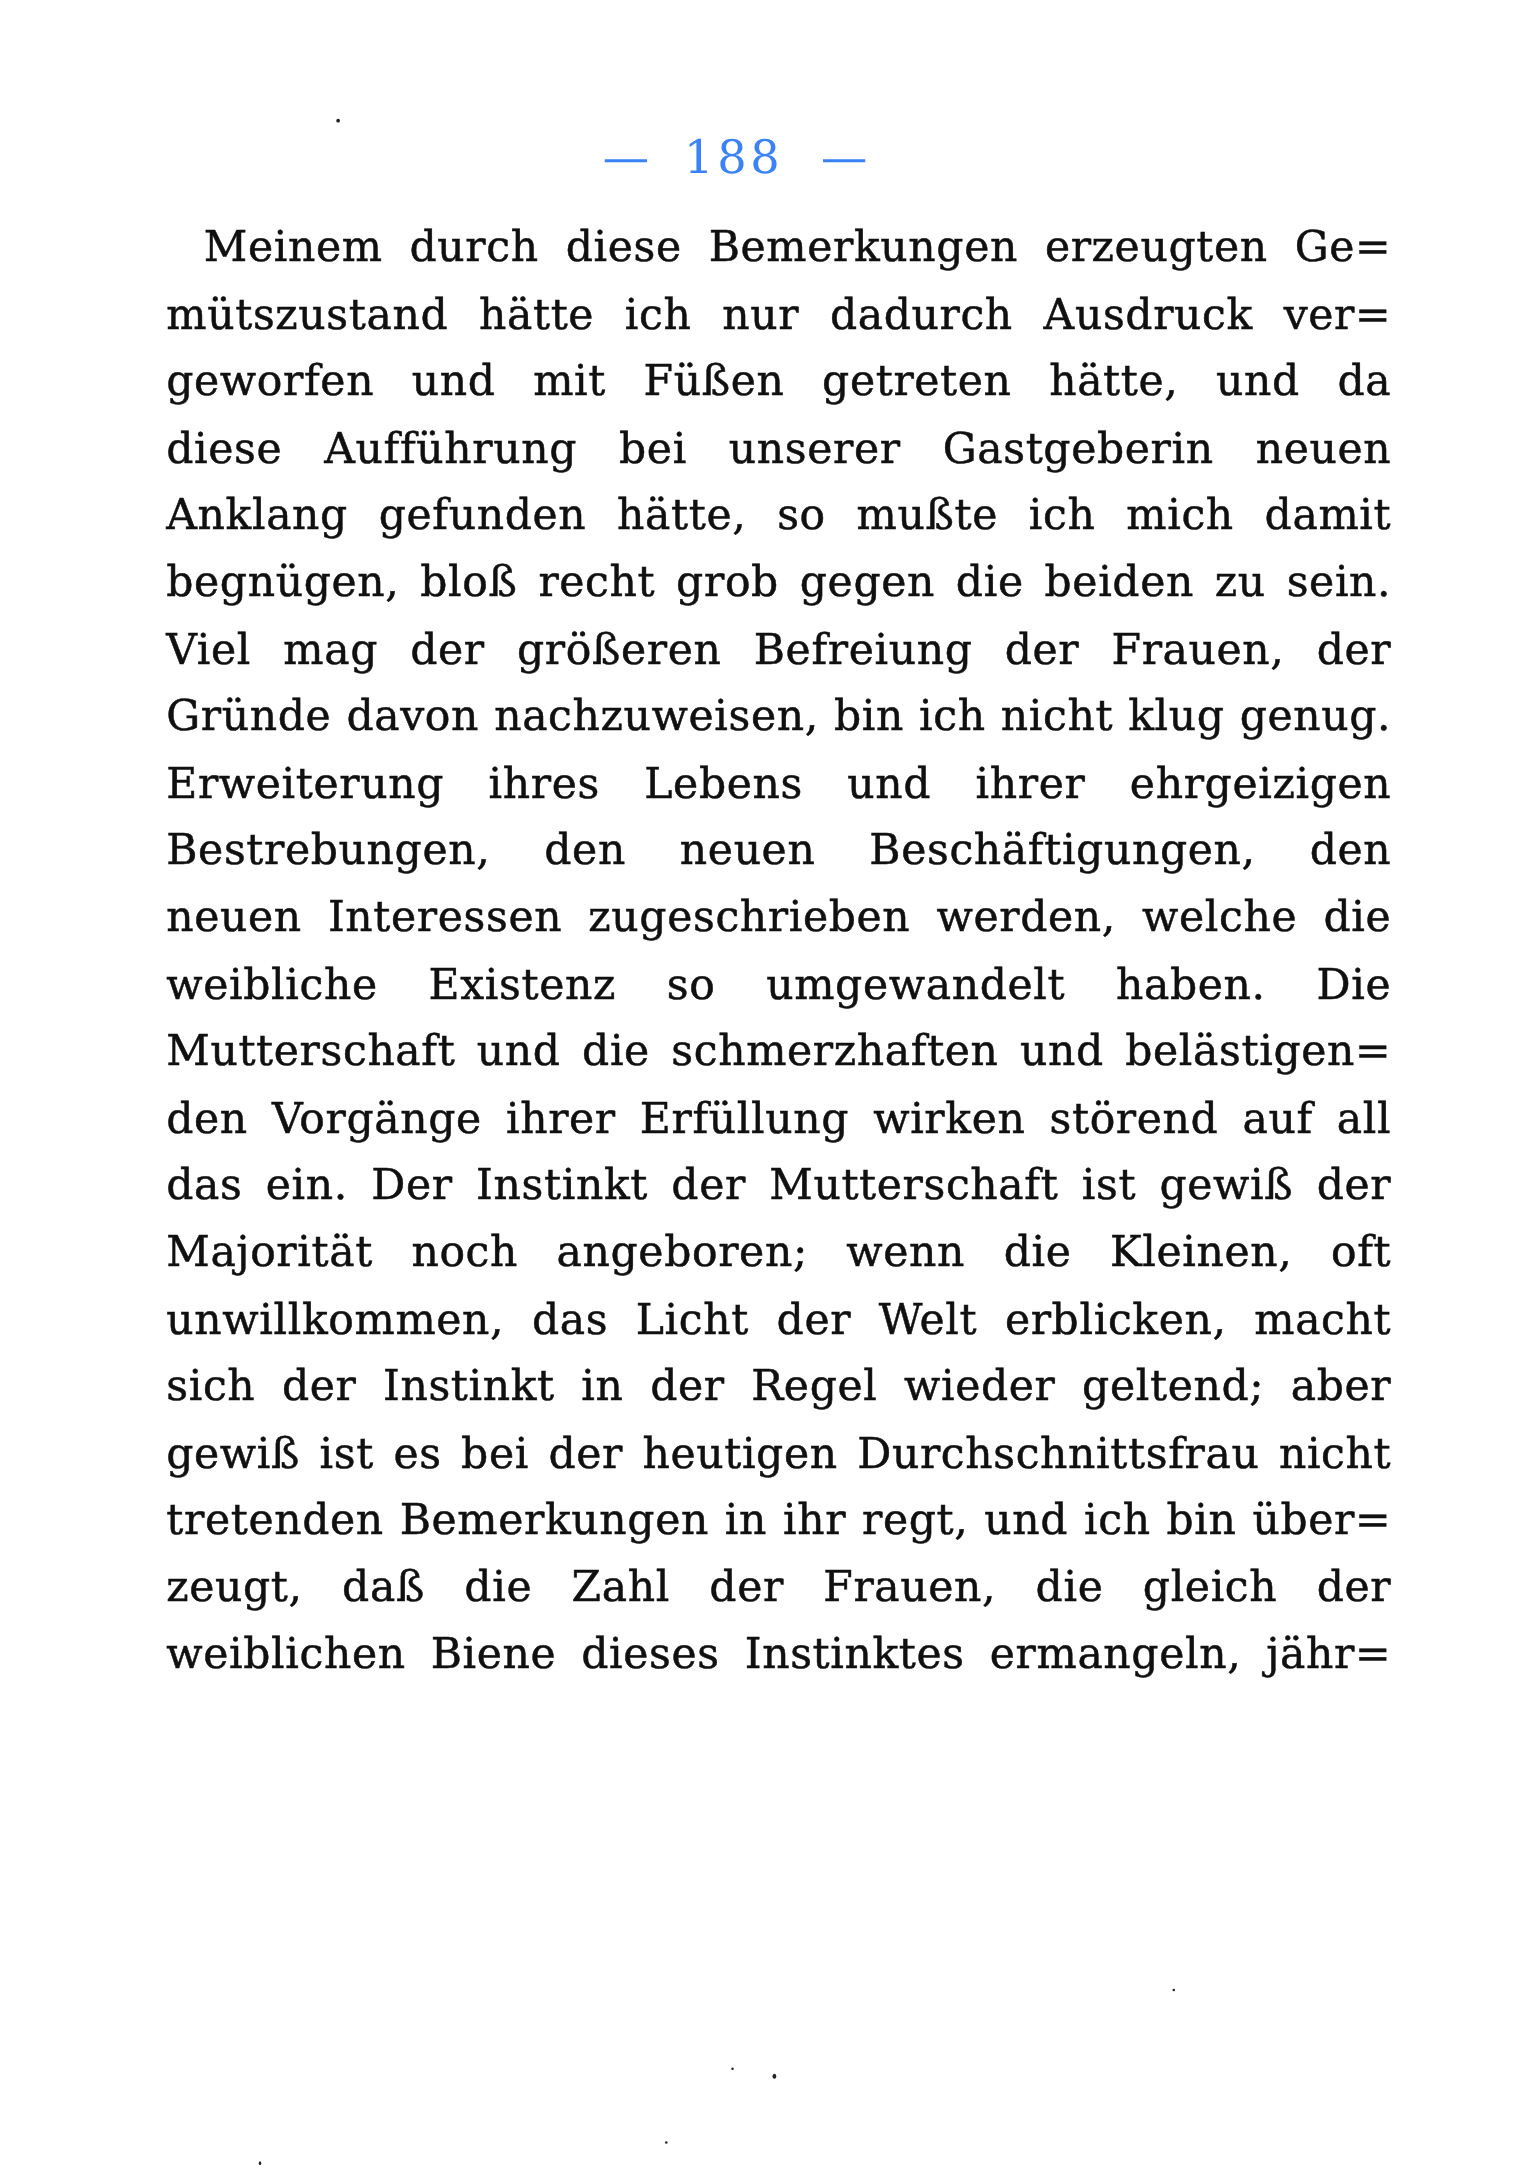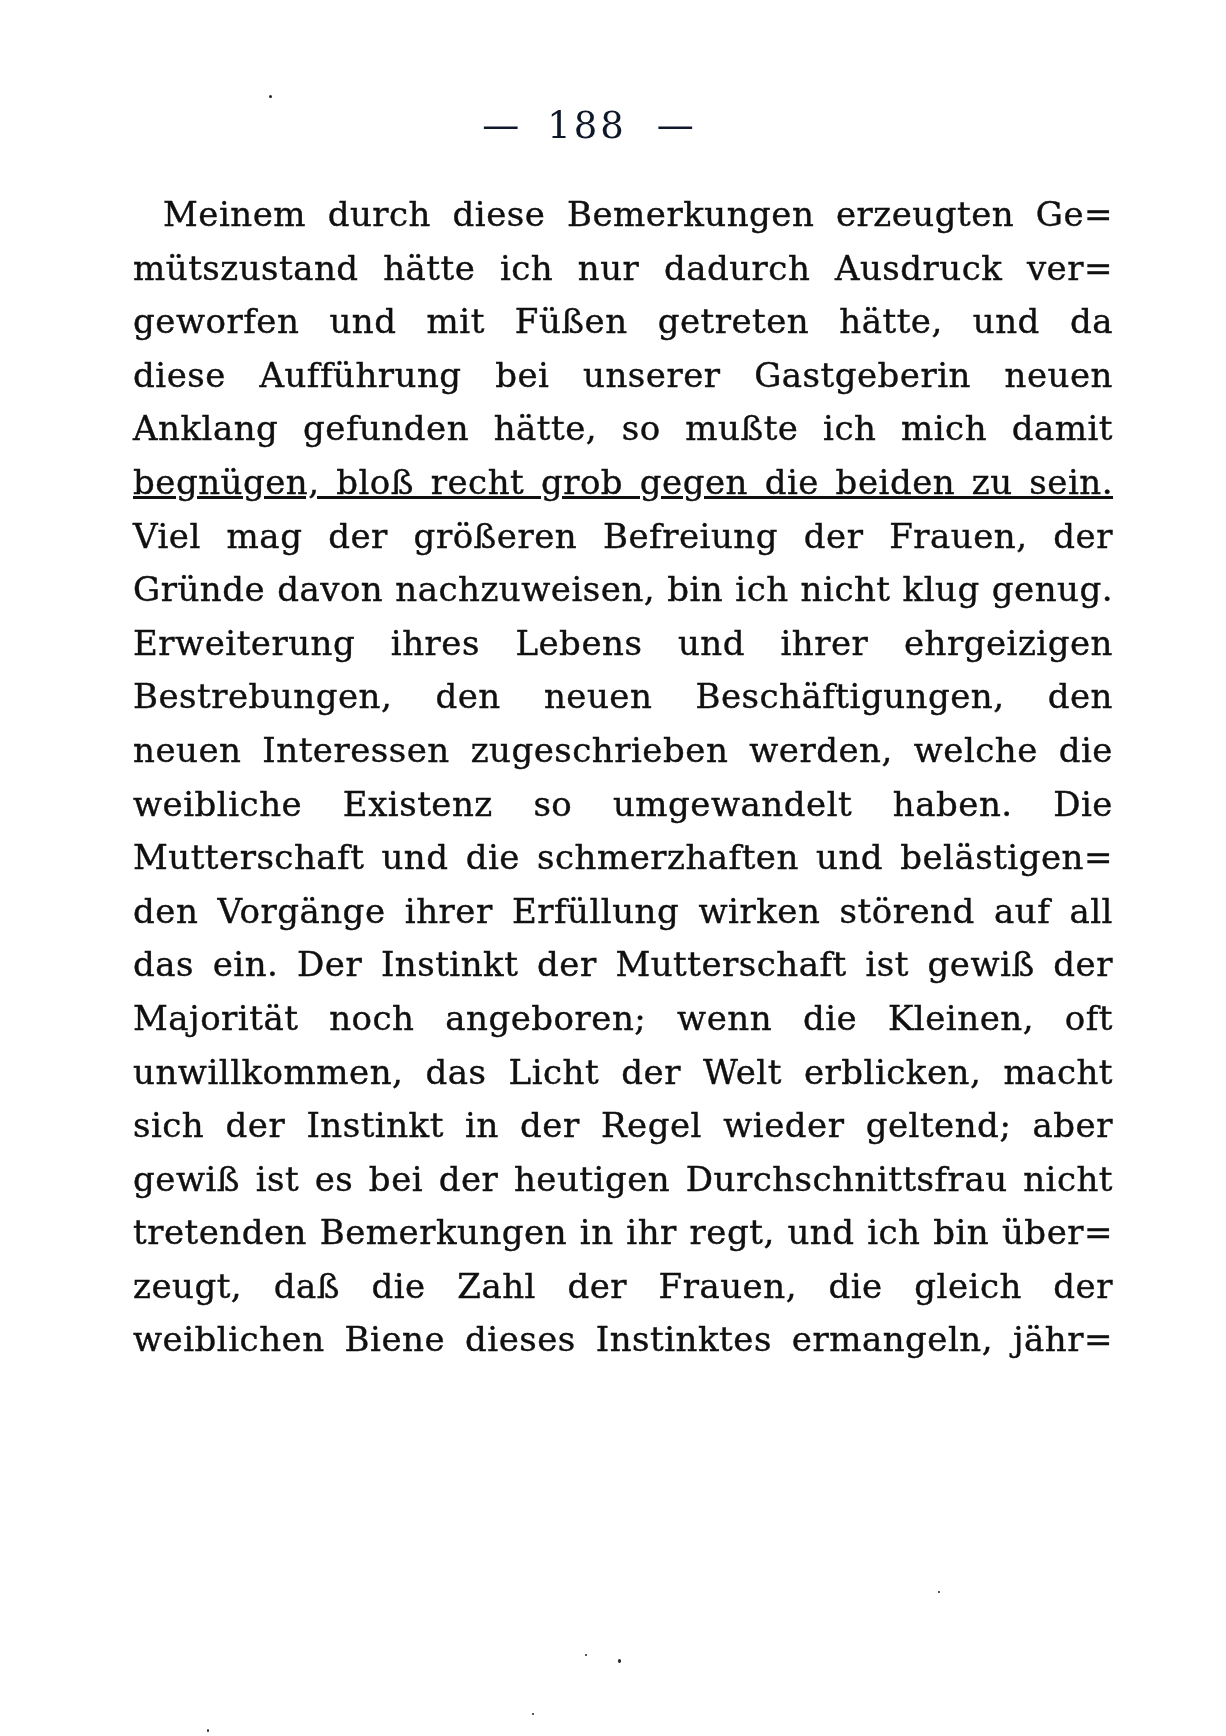--- a/index.html
+++ b/index.html
@@ -20,36 +20,36 @@
     position: absolute;
     top: 104px;
     left: 0;
     width: 100%;
     text-align: center;
   }
   .page-header-inner {
     display: inline-block;
     transform: translateX(-26px);
     font-size: 37px;
-    color: #0f172a;
+    color: #3b82f6;
     white-space: nowrap;
   }
   .header-dash {
     display: inline-block;
     letter-spacing: -2px;
   }
   .header-number {
     display: inline-block;
     margin: 0 30px;
     letter-spacing: 3px;
   }
   .text-block {
     position: absolute;
     left: 133px;
-    top: 188px;
+    top: 172px;
     width: 980px;
   }
   .para {
     margin: 0;
   }
   .line {
     height: 53.6px;
     line-height: 53.6px;
     font-size: 34px;
     text-align: justify;
@@ -57,21 +57,20 @@
     white-space: nowrap;
     letter-spacing: 0.5px;
     
     -webkit-text-stroke: 0.4px #101010;
   }
   .line.indent {
     text-indent: 30px;
   }
   .line.para-end {
     text-align-last: justify;
-    text-decoration: underline;
   }
   .speck {
     position: absolute;
     background: #222;
     border-radius: 50%;
     width: 3px;
     height: 3px;
   }
   .speck.s1 { left: 269px;  top: 95px;   }
   .speck.s2 { left: 585px;  top: 1654px; width: 2px; height: 2px; }

